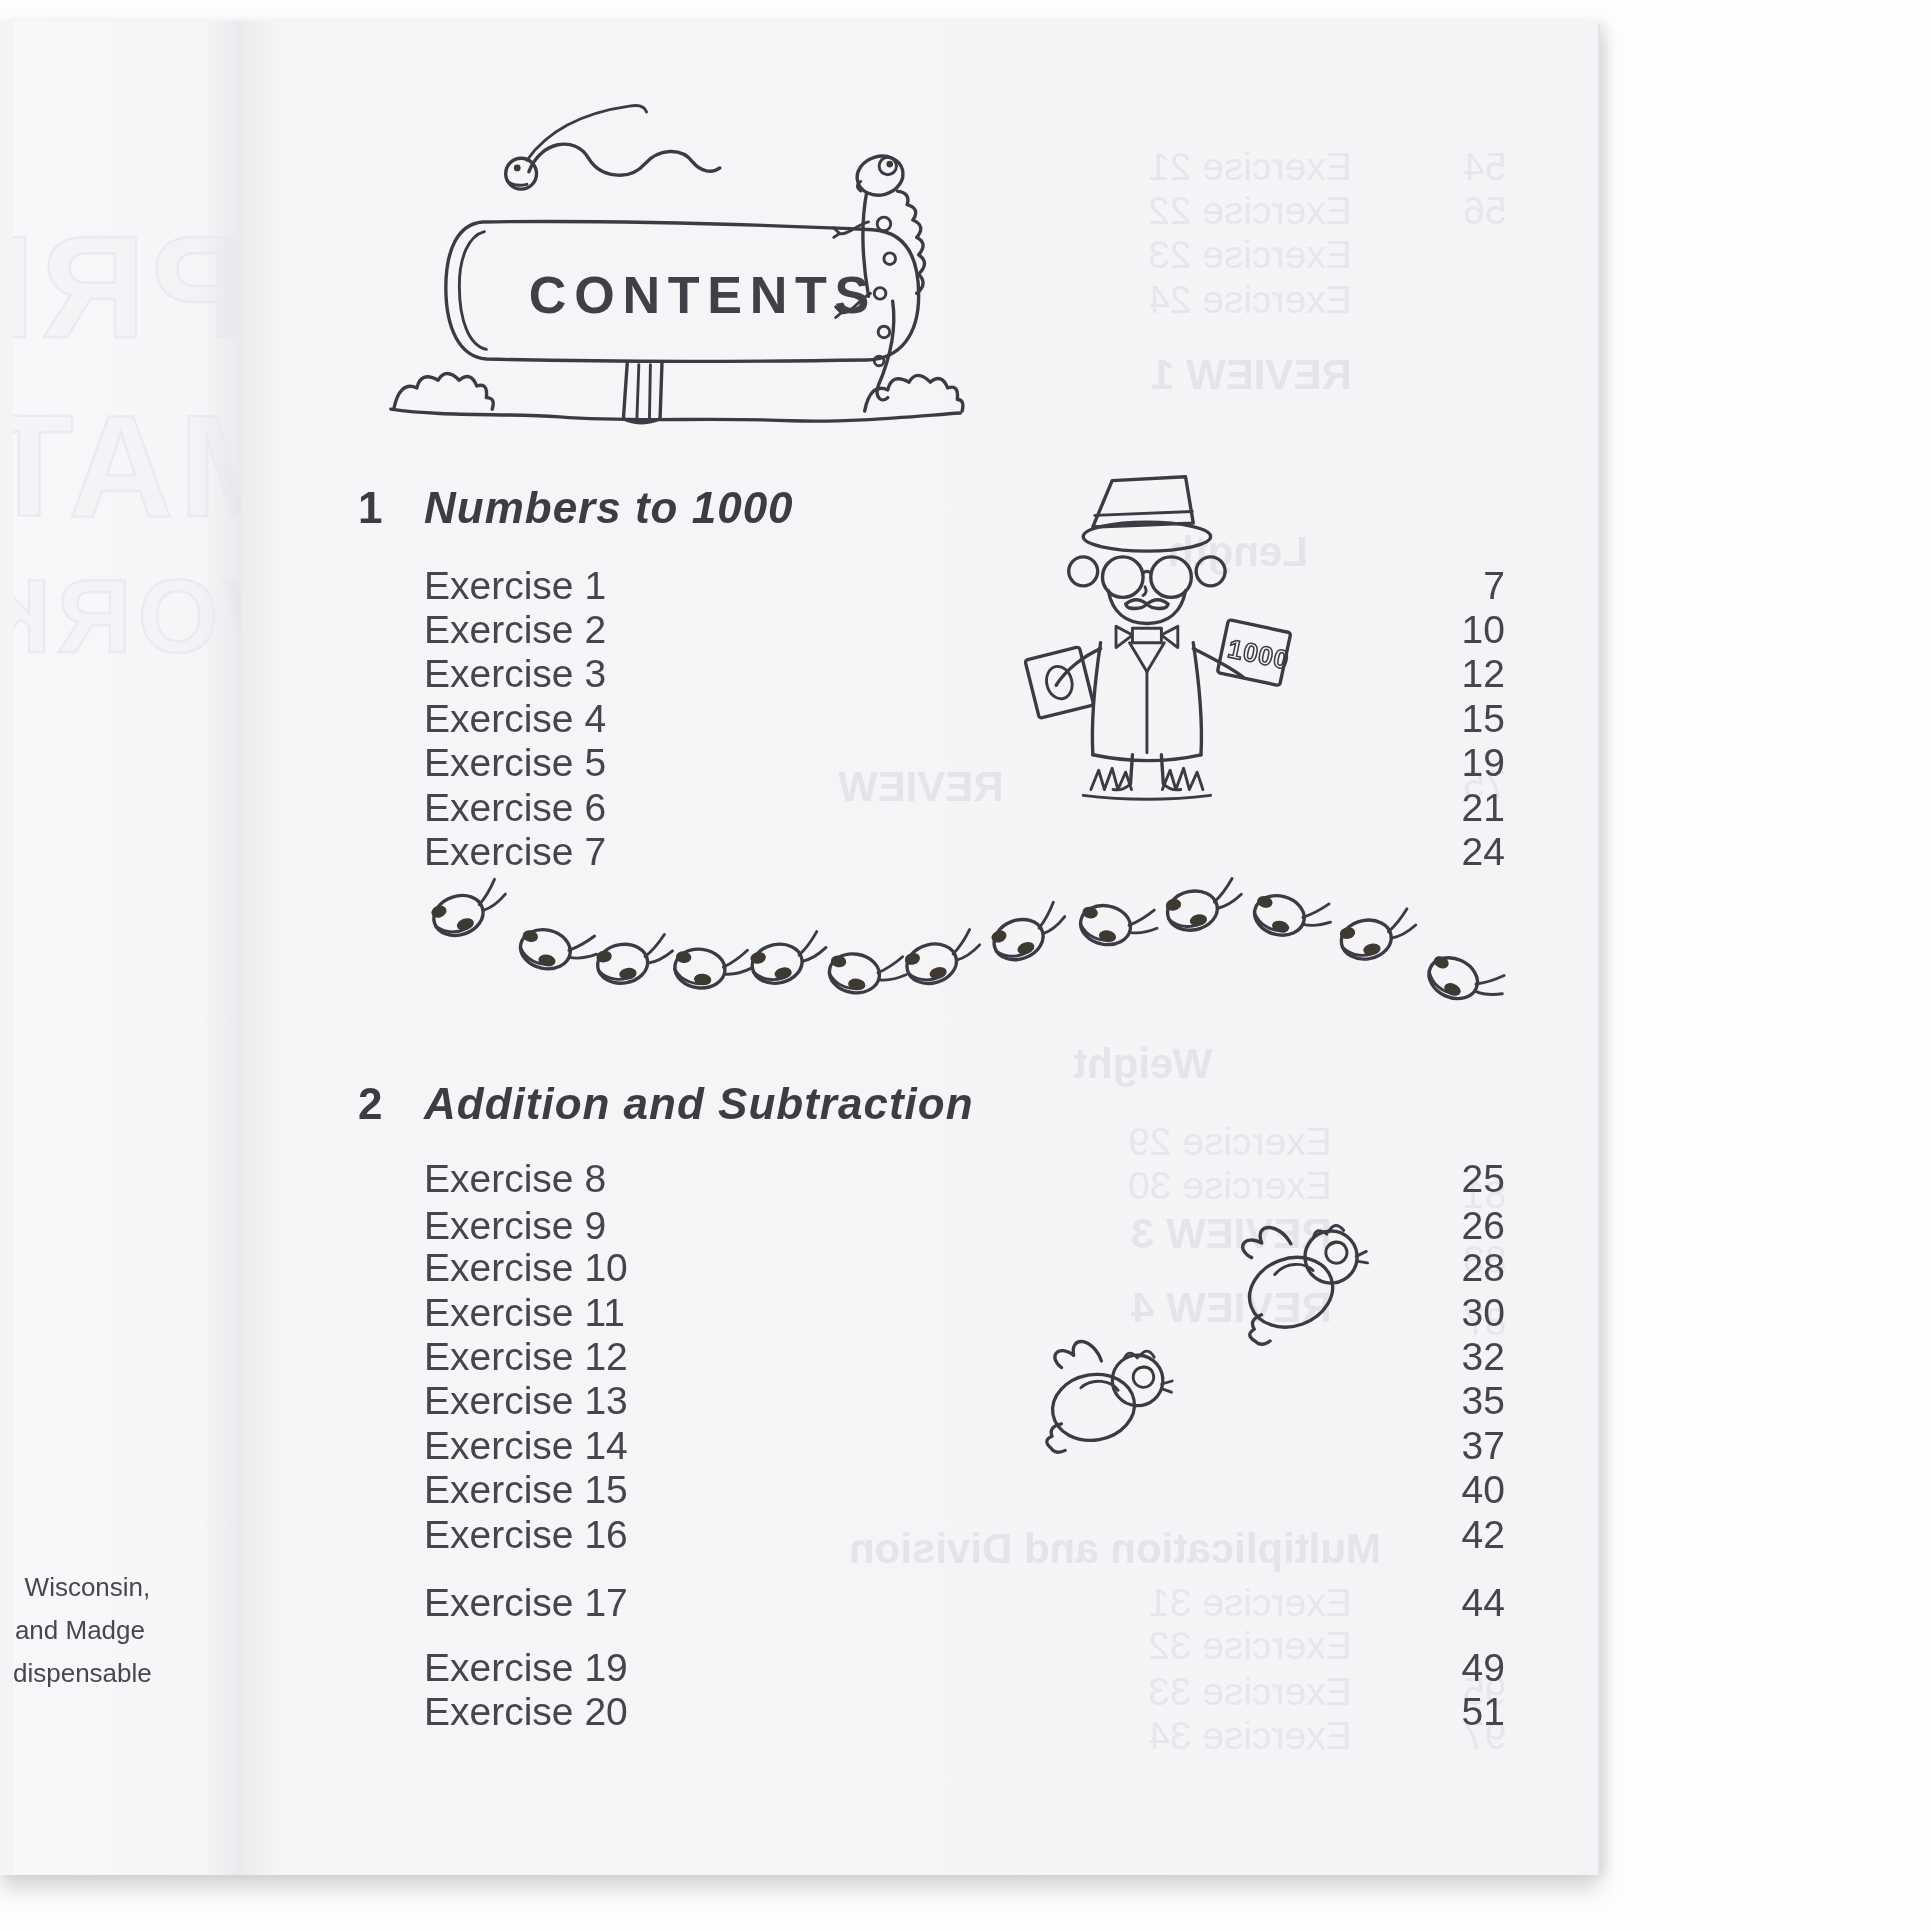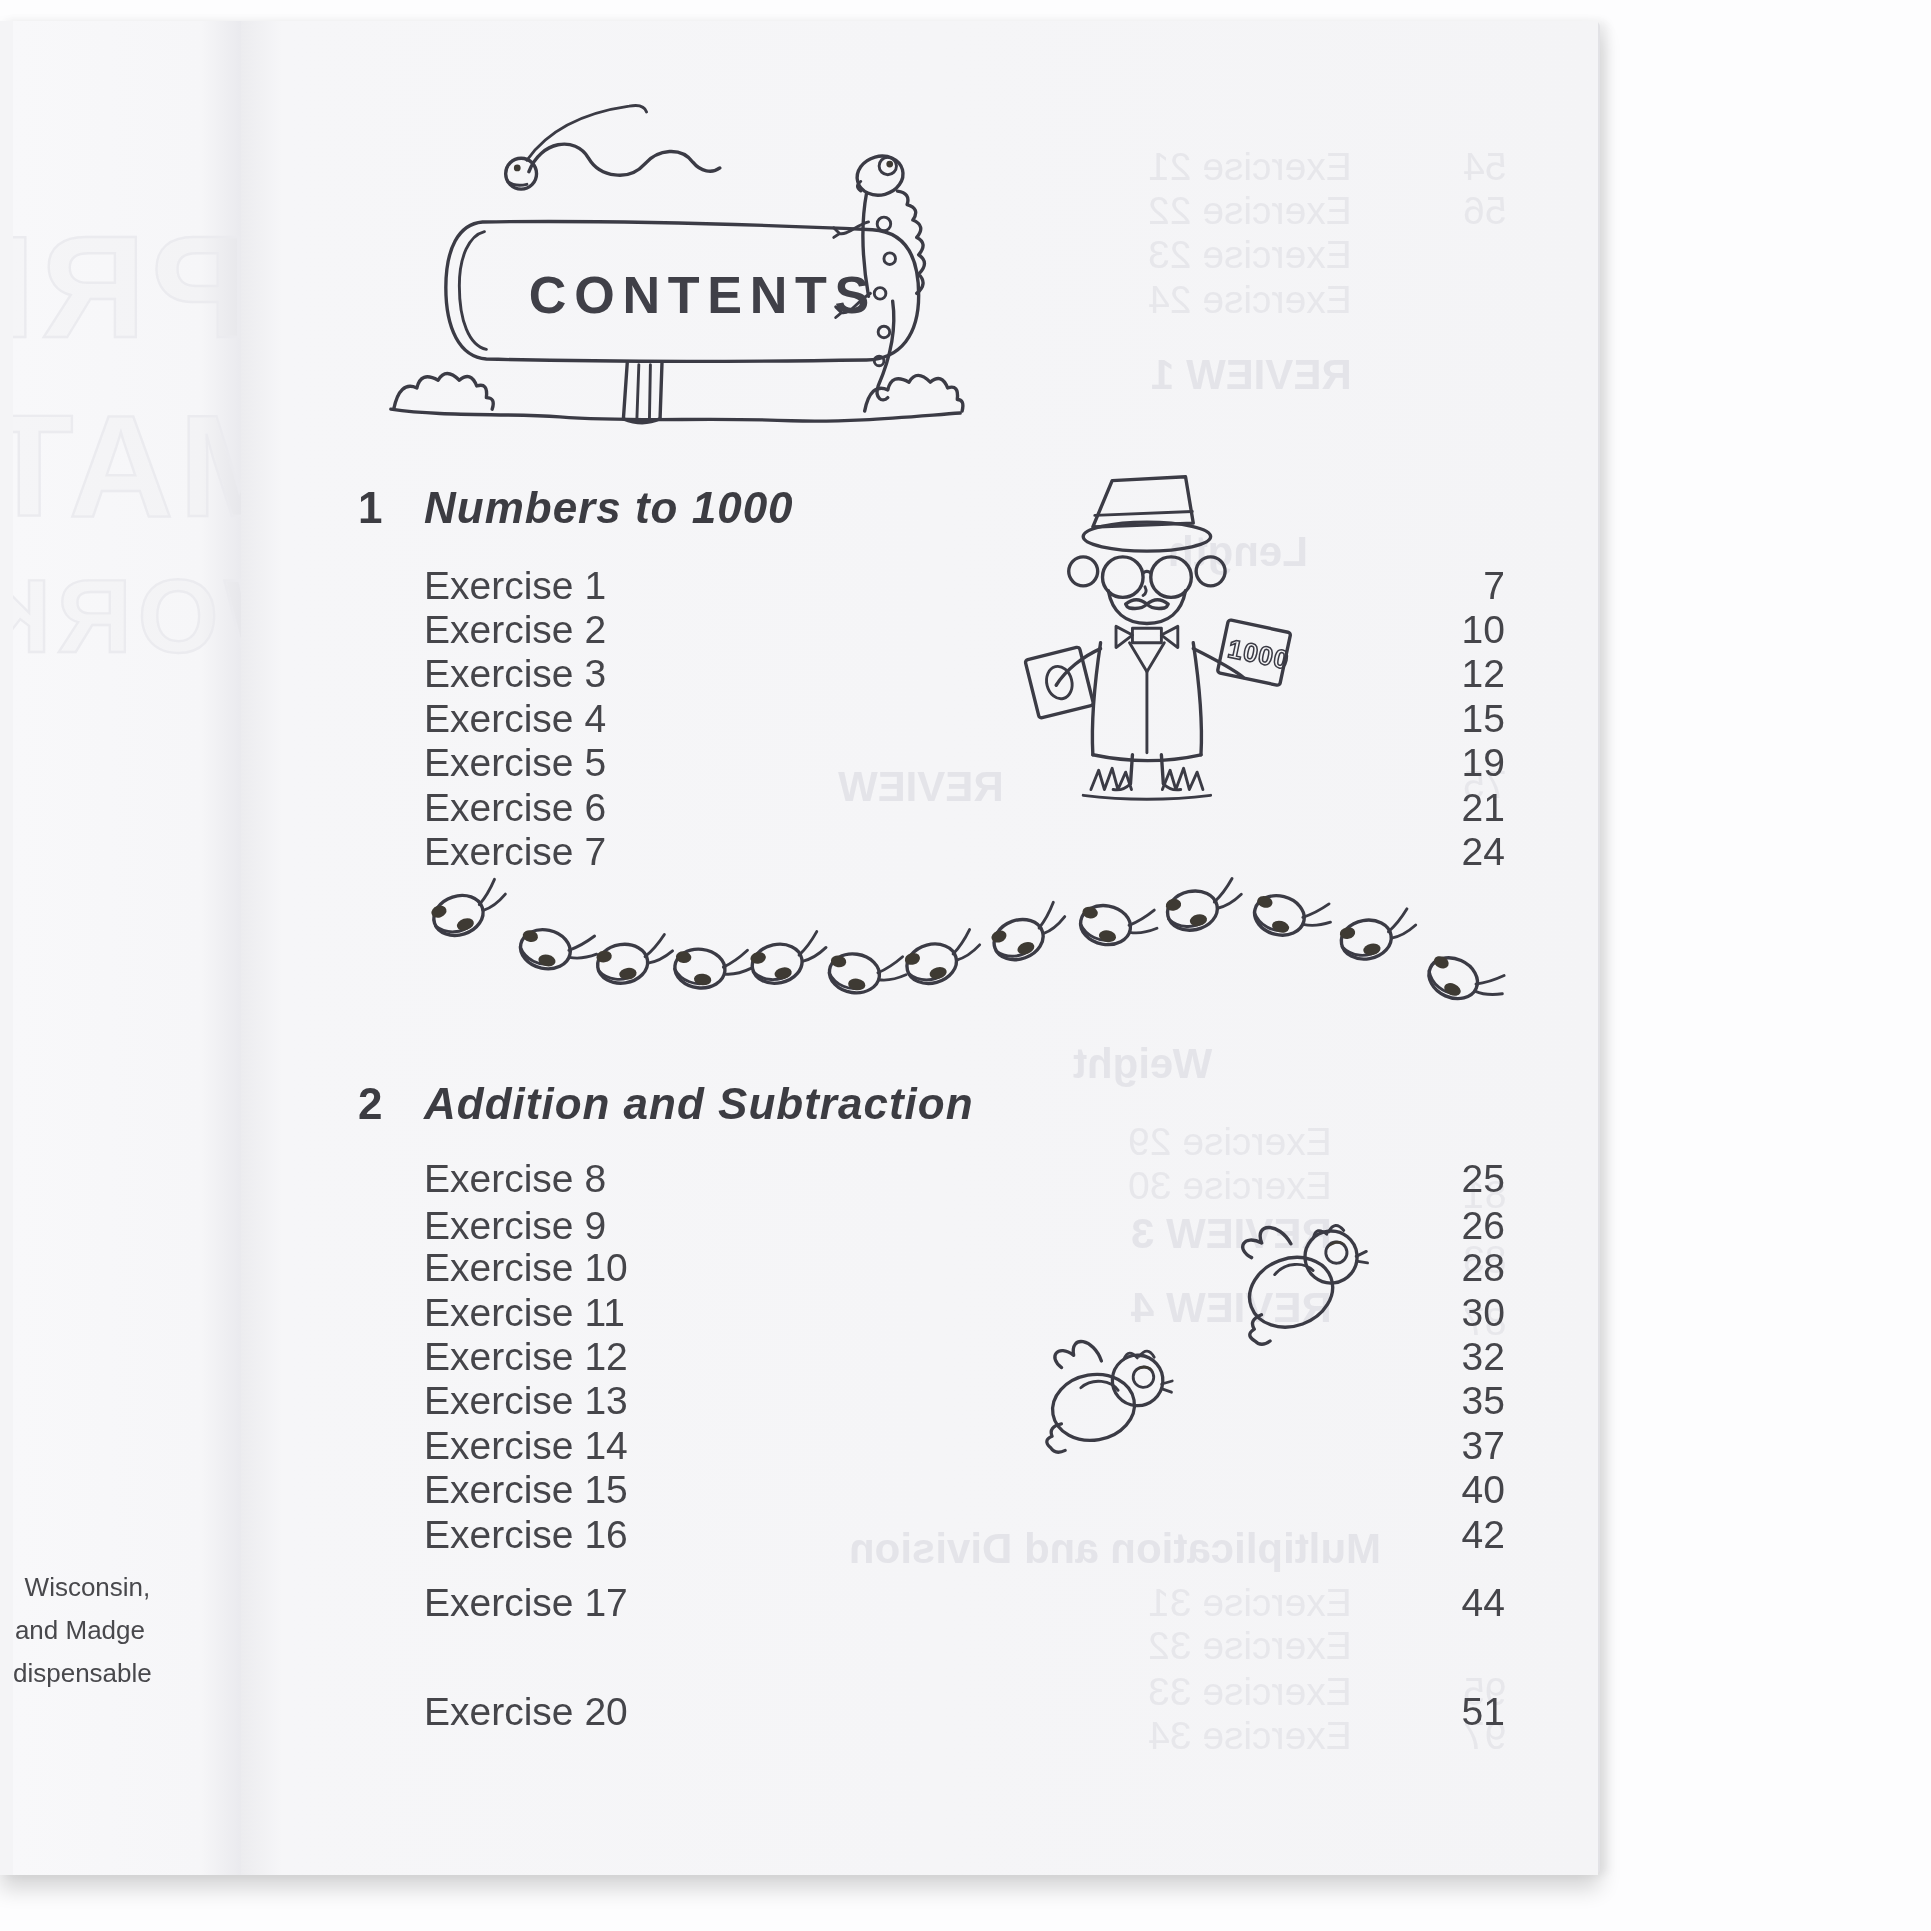--- a/index.html
+++ b/index.html
@@ -272,20 +272,24 @@
         <span class="pg">40</span>
       </div>
       <div class="row" style="top:1493px;">
         <span>Exercise 16</span>
         <span class="pg">42</span>
       </div>
       <div class="row" style="top:1537px;margin-top:24px;">
         <span>Exercise 17</span>
         <span class="pg">44</span>
       </div>
+      <div class="row" style="top:1626px;">
+        <span>Exercise 19</span>
+        <span class="pg">49</span>
+      </div>
       <div class="row" style="top:1670px;">
         <span>Exercise 20</span>
         <span class="pg">51</span>
       </div>
 
       <svg style="left:801px;top:1202px;" width="377" height="270" viewBox="0 0 390 280">
         <defs>
           <g id="bird">
             <path class="stk" d="M60 28 C 50 4 24 2 30 24 C 12 12 2 28 18 38"></path>
             <ellipse class="stk" cx="55" cy="78" rx="44" ry="35" transform="rotate(-14 55 78)"></ellipse>

